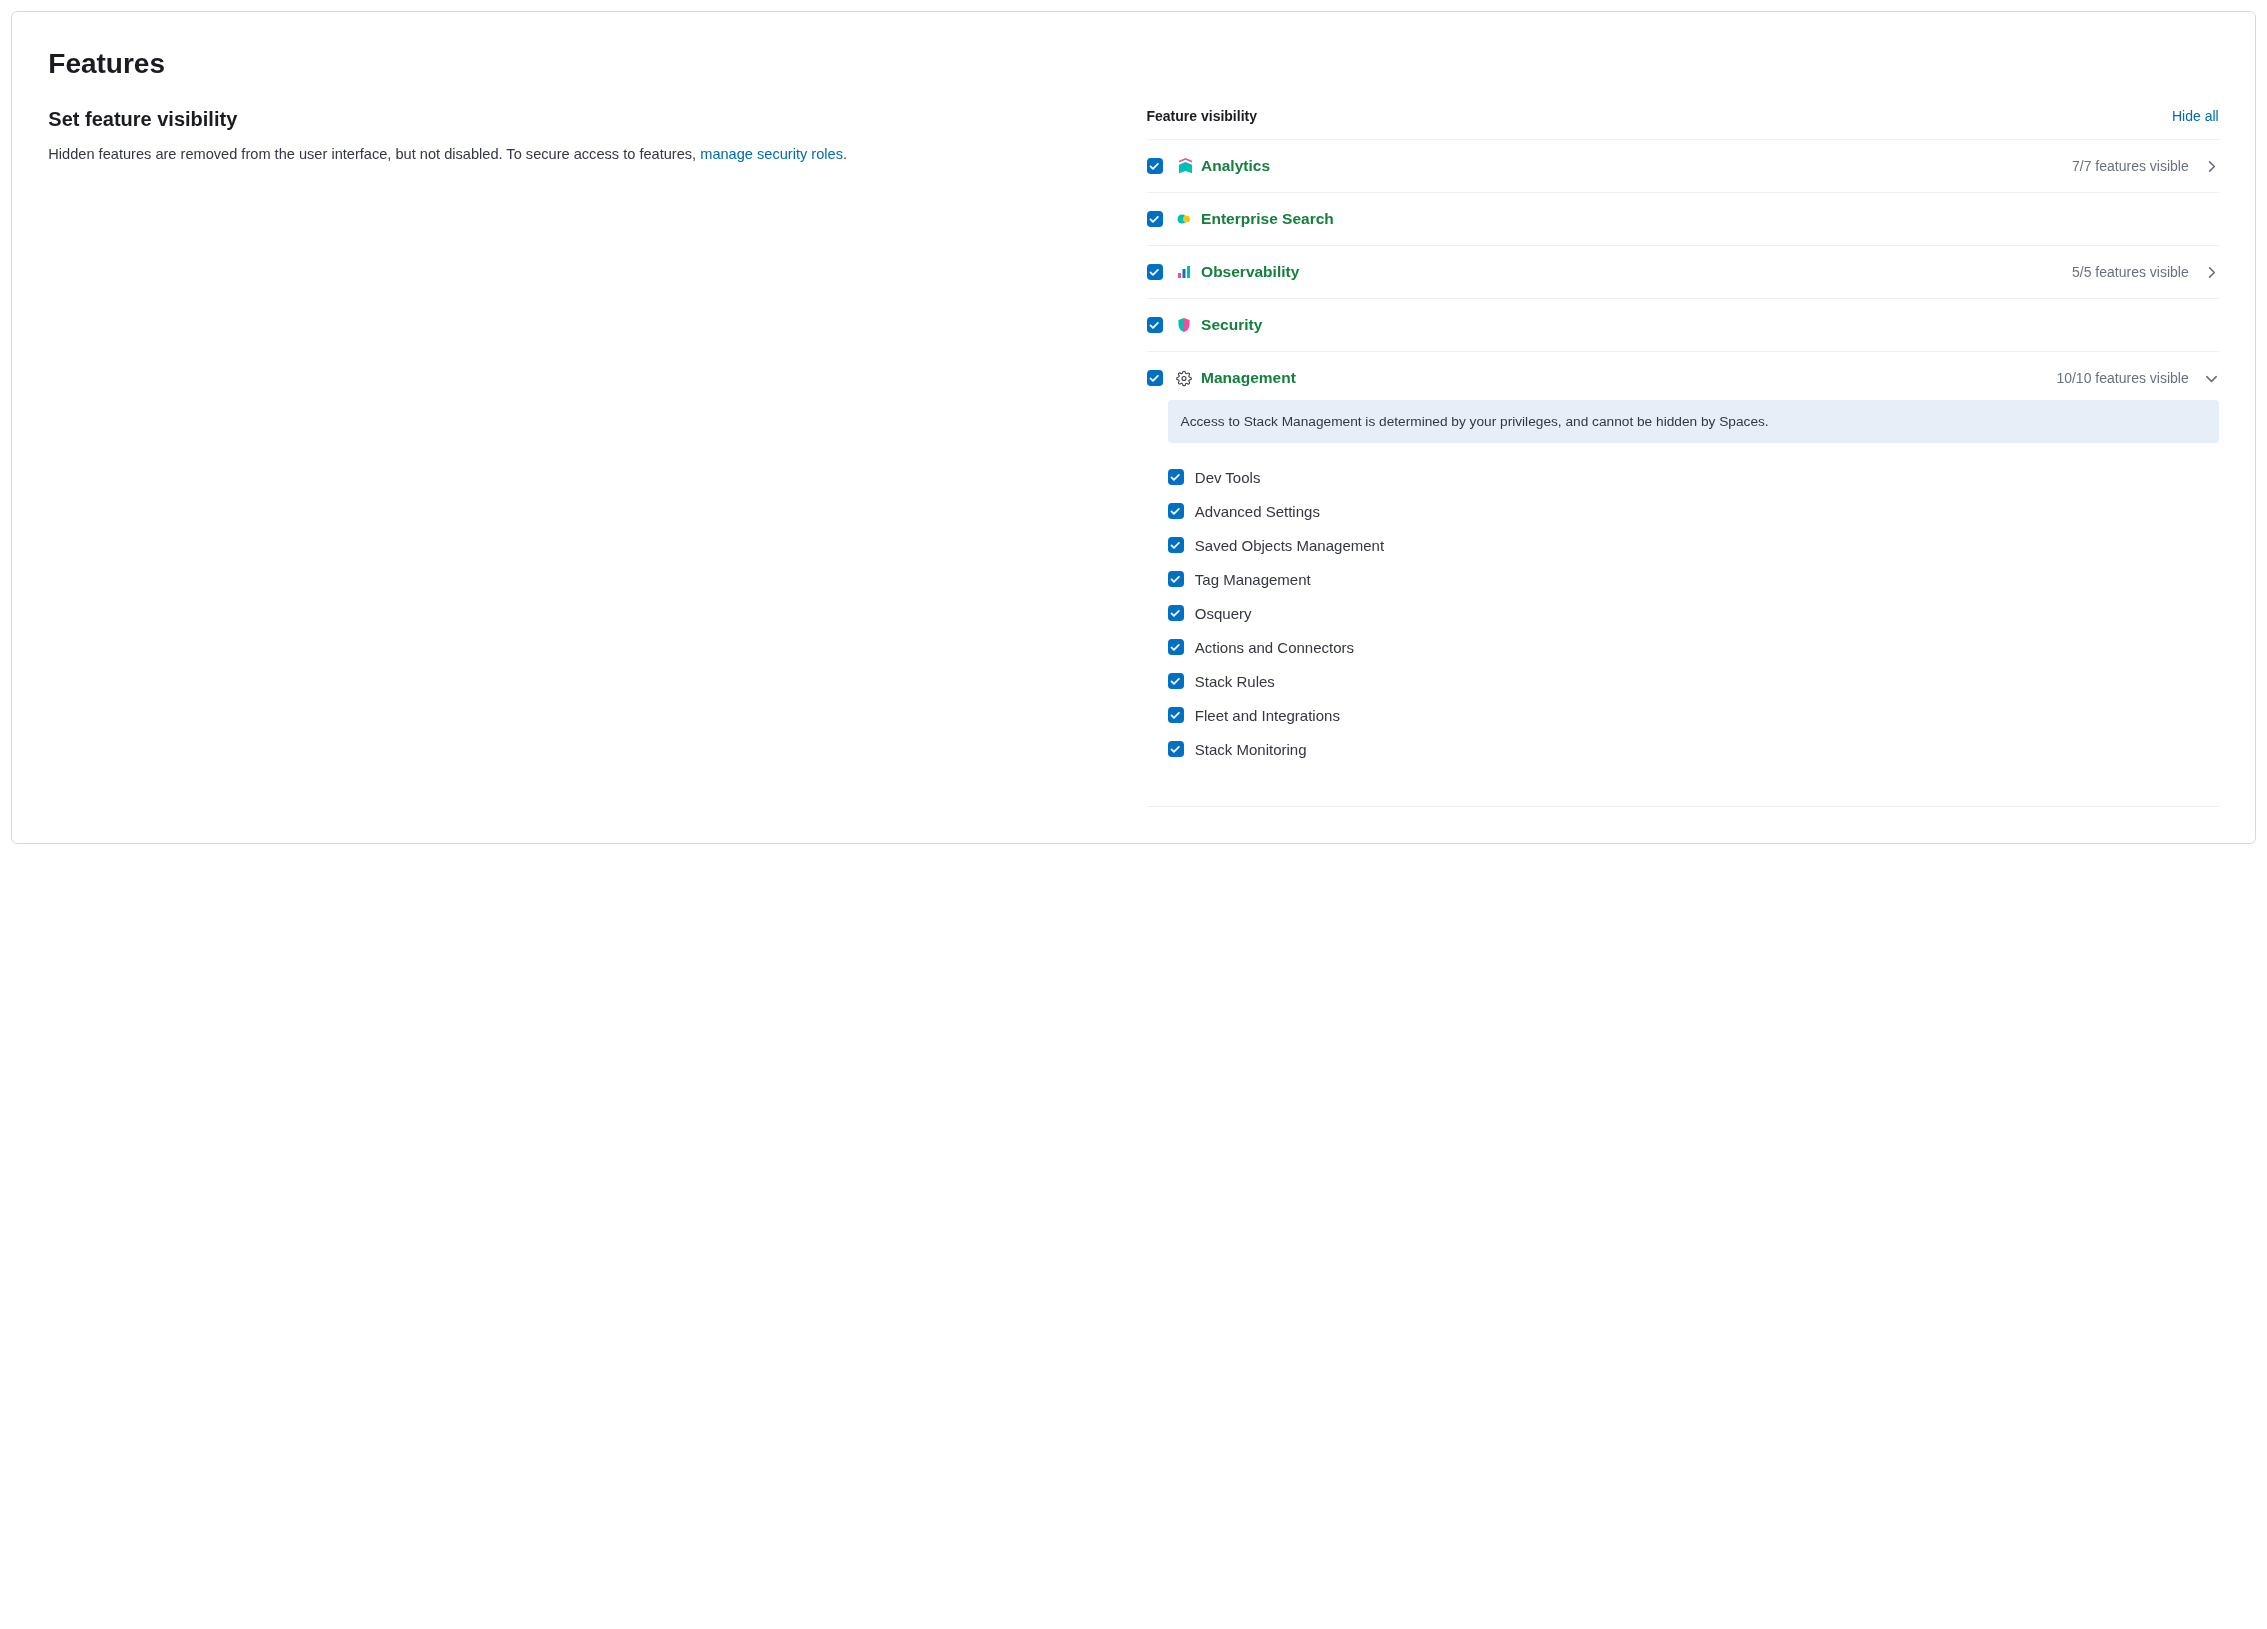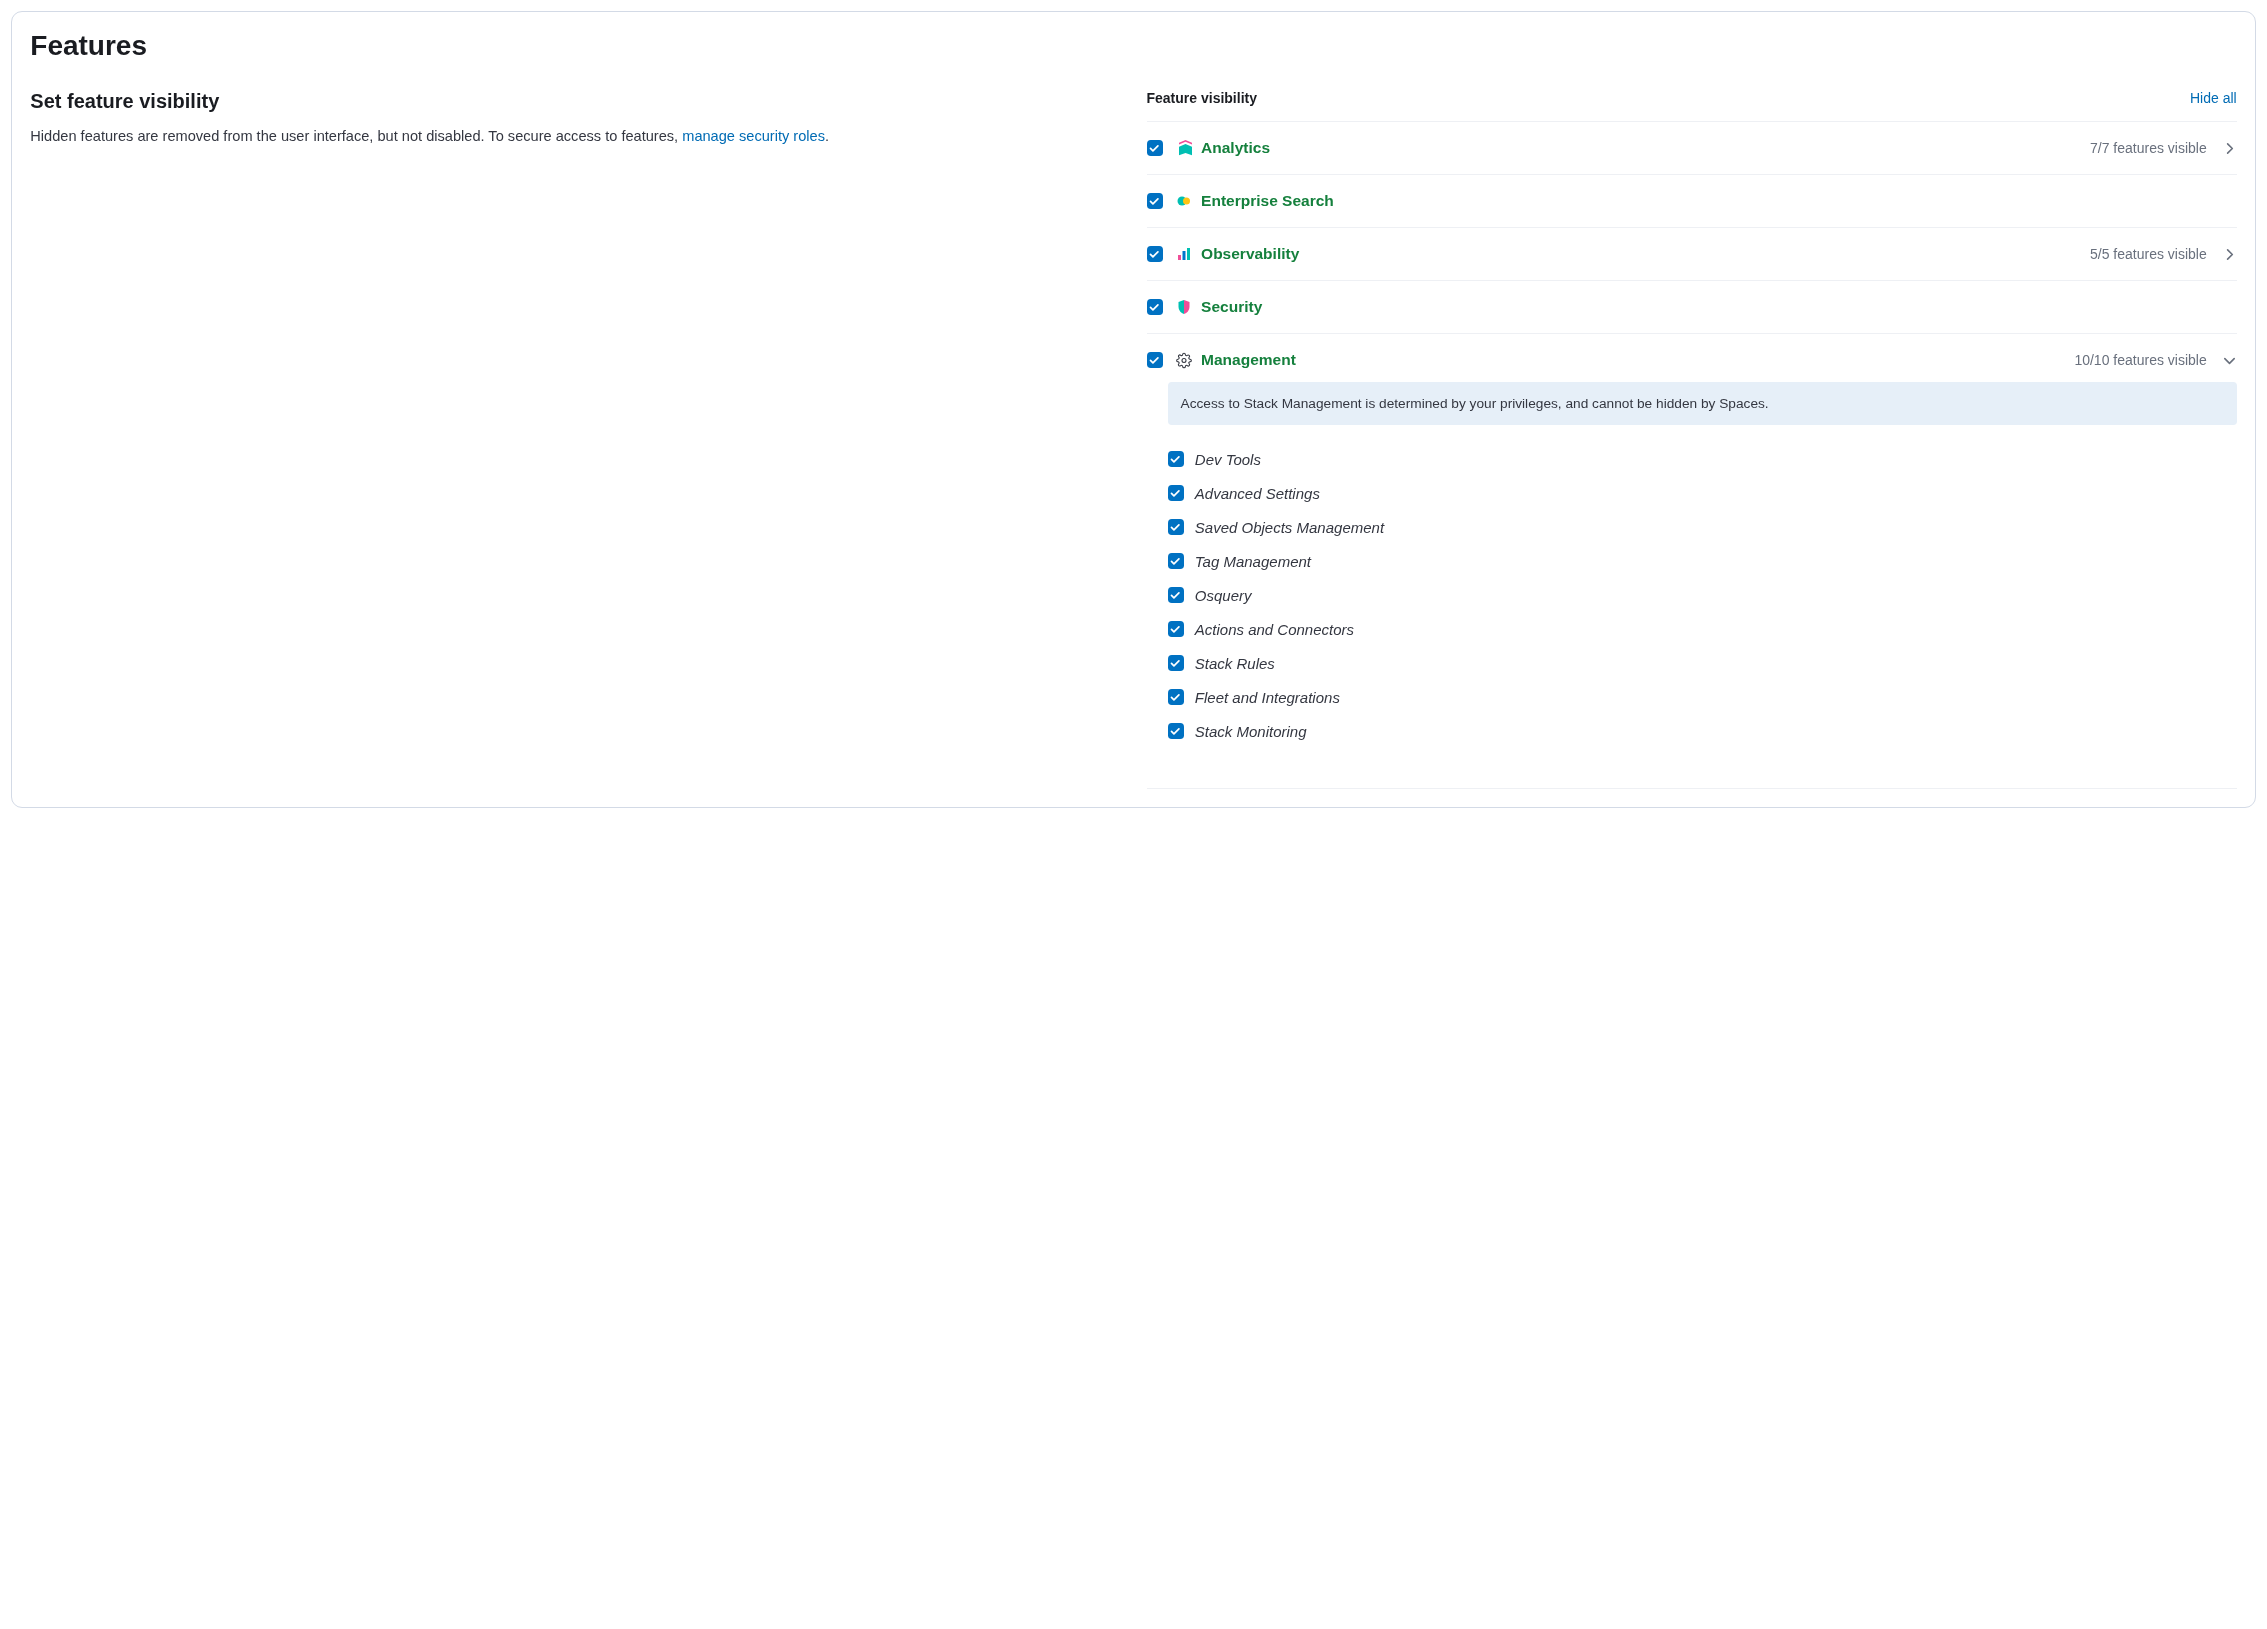--- a/index.html
+++ b/index.html
@@ -2,21 +2,21 @@
 <html style="font-size:15px"><head>
   <meta charset="utf-8">
   <style>
     * { box-sizing:border-box; margin:0; padding:0; }
     body {
       font-family:-apple-system,BlinkMacSystemFont,"Segoe UI",Helvetica,Arial,sans-serif;
       color:#1a1c21;
       background:#fff;
       -webkit-font-smoothing:antialiased;
     }
-    .panel { border:0.9px solid #d3dae6; border-radius:11px; margin:11.3px; padding:18px; }
+    .panel { border:0.9px solid #d3dae6; border-radius:6px; margin:11.3px; padding:36px; }
     .page-title { font-size:28px; font-weight:700; margin-bottom:26px; }
     .columns { display:flex; gap:26px;margin-top:28px; }
     .col-left { flex:1; }
     .col-right { flex:1; }
 
     .sub-title { font-size:20px; font-weight:700; margin-bottom:13px; }
     .desc { font-size:14.6px; line-height:1.5; color:#343741; }
     .desc a { color:#006bb4; text-decoration:none; }
 
     .visibility-header { display:flex; justify-content:space-between; align-items:flex-start; margin-bottom:15px; }
@@ -38,21 +38,21 @@
 
     .chevron { width:15px; height:15px; color:#69707d; flex-shrink:0; margin-left:5.6px; cursor:pointer; }
     .icon { width:16px; height:16px; flex-shrink:0; display:inline-flex; align-items:center; justify-content:center; margin-left:3.8px; }
 
     .notice {
       background:#e6eff8; color:#343741; font-size:13.7px; line-height:1.5;
       padding:11.3px 13px; border-radius:3.8px; margin:13px 0 17px 21px;
     }
 
     .sublist { margin-left:21px; }
-    .sub-item { display:flex; align-items:center; gap:11.3px; padding:8.5px 0;font-style:italic; }
+    .sub-item { display:flex; align-items:center; gap:11.3px; padding:8.5px 0; }
     .sub-item .sub-label { font-size:15px; color:#343741; }
     .highlight { border:2.4px solid #d94022; padding:4.7px 8.5px; margin:2.8px -8.5px; border-radius:0.9px; }
 
     .bottom-rule{border-top:0.9px solid #eef0f4;margin-top:22.6px;}
   </style>
 </head>
 <body>
 
 <div class="panel">
   <h1 class="page-title">Features</h1>

